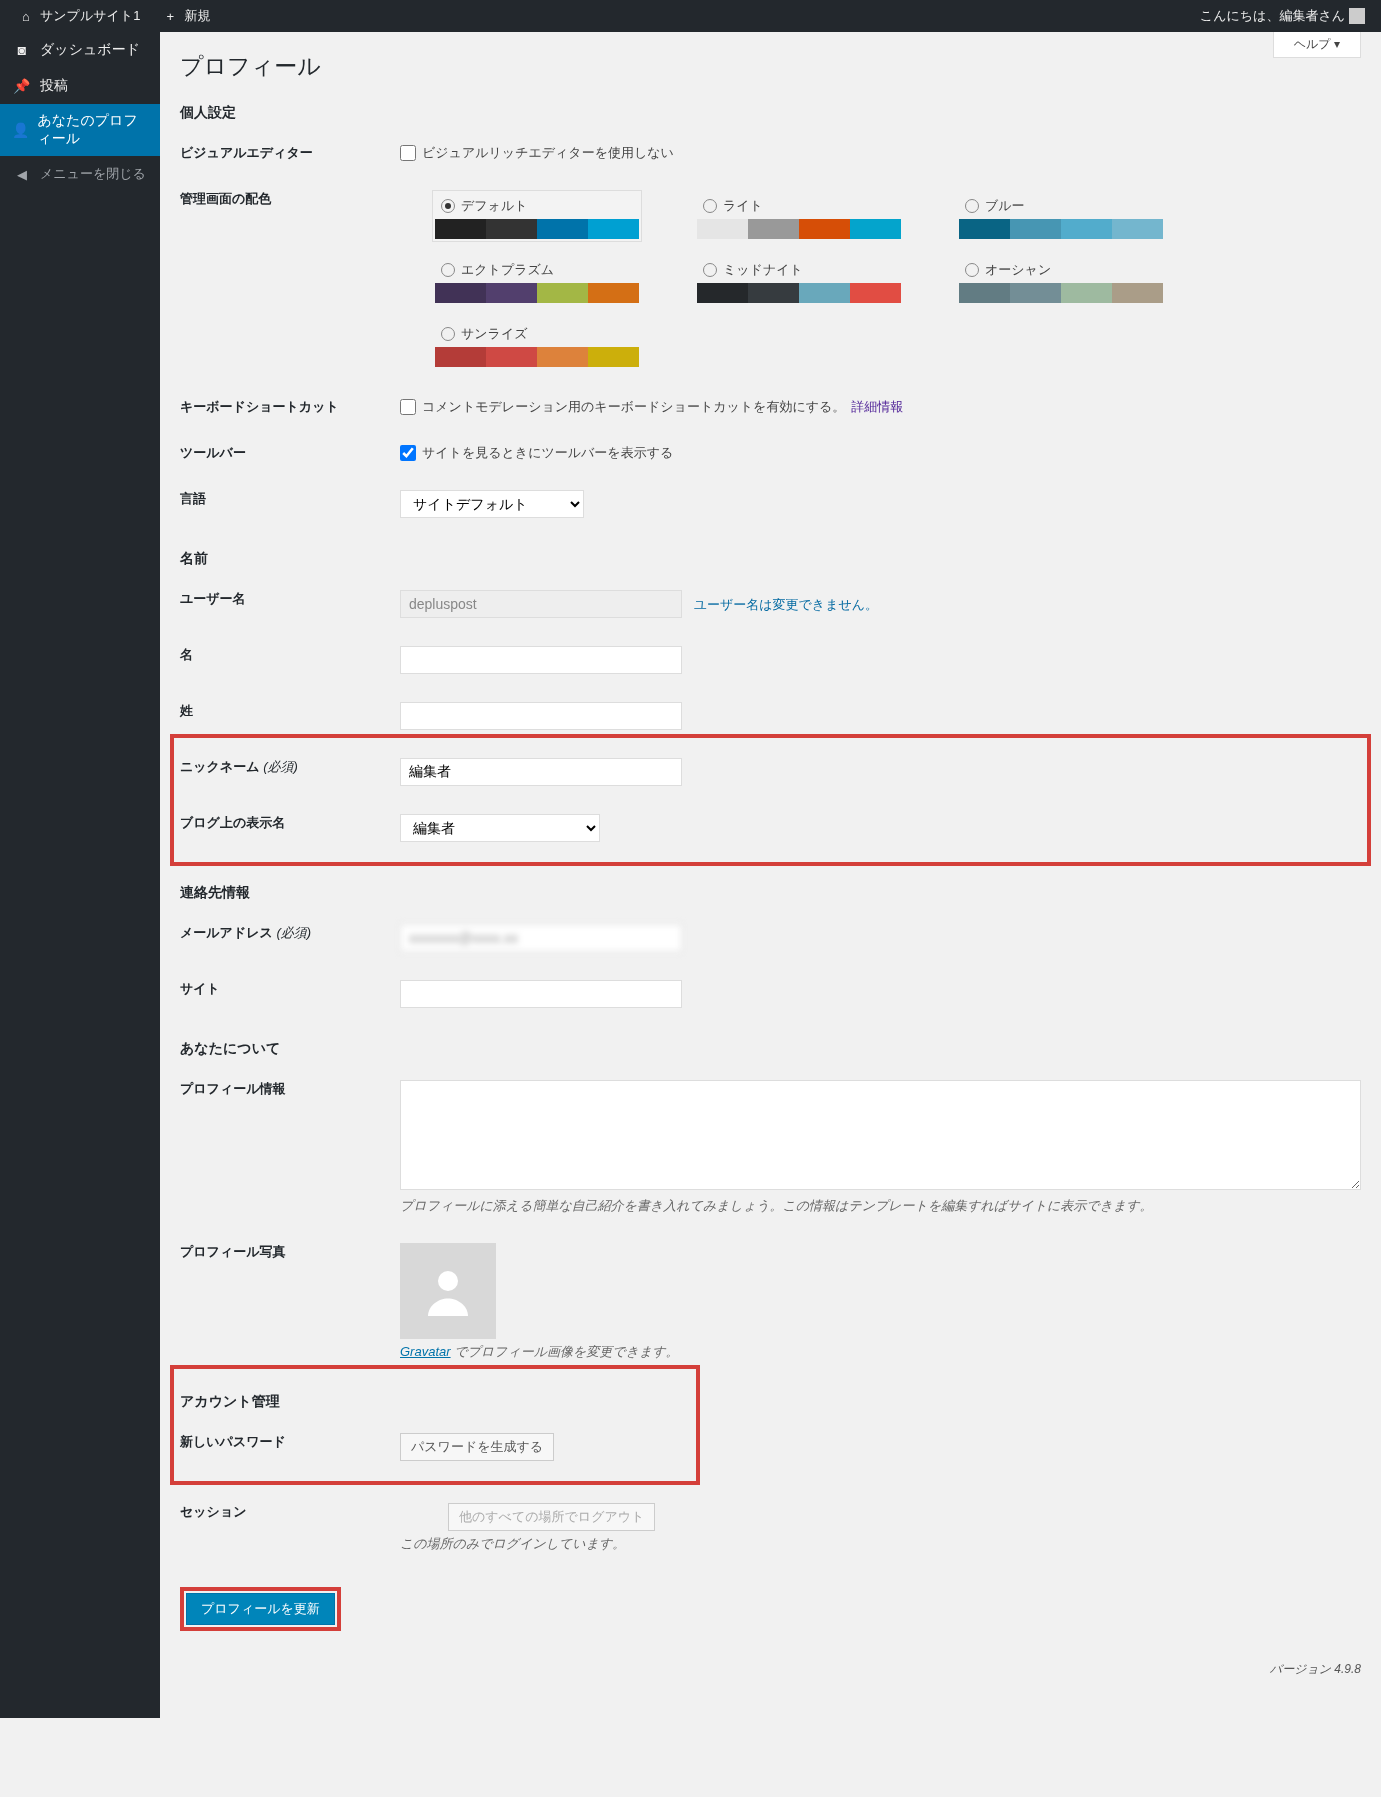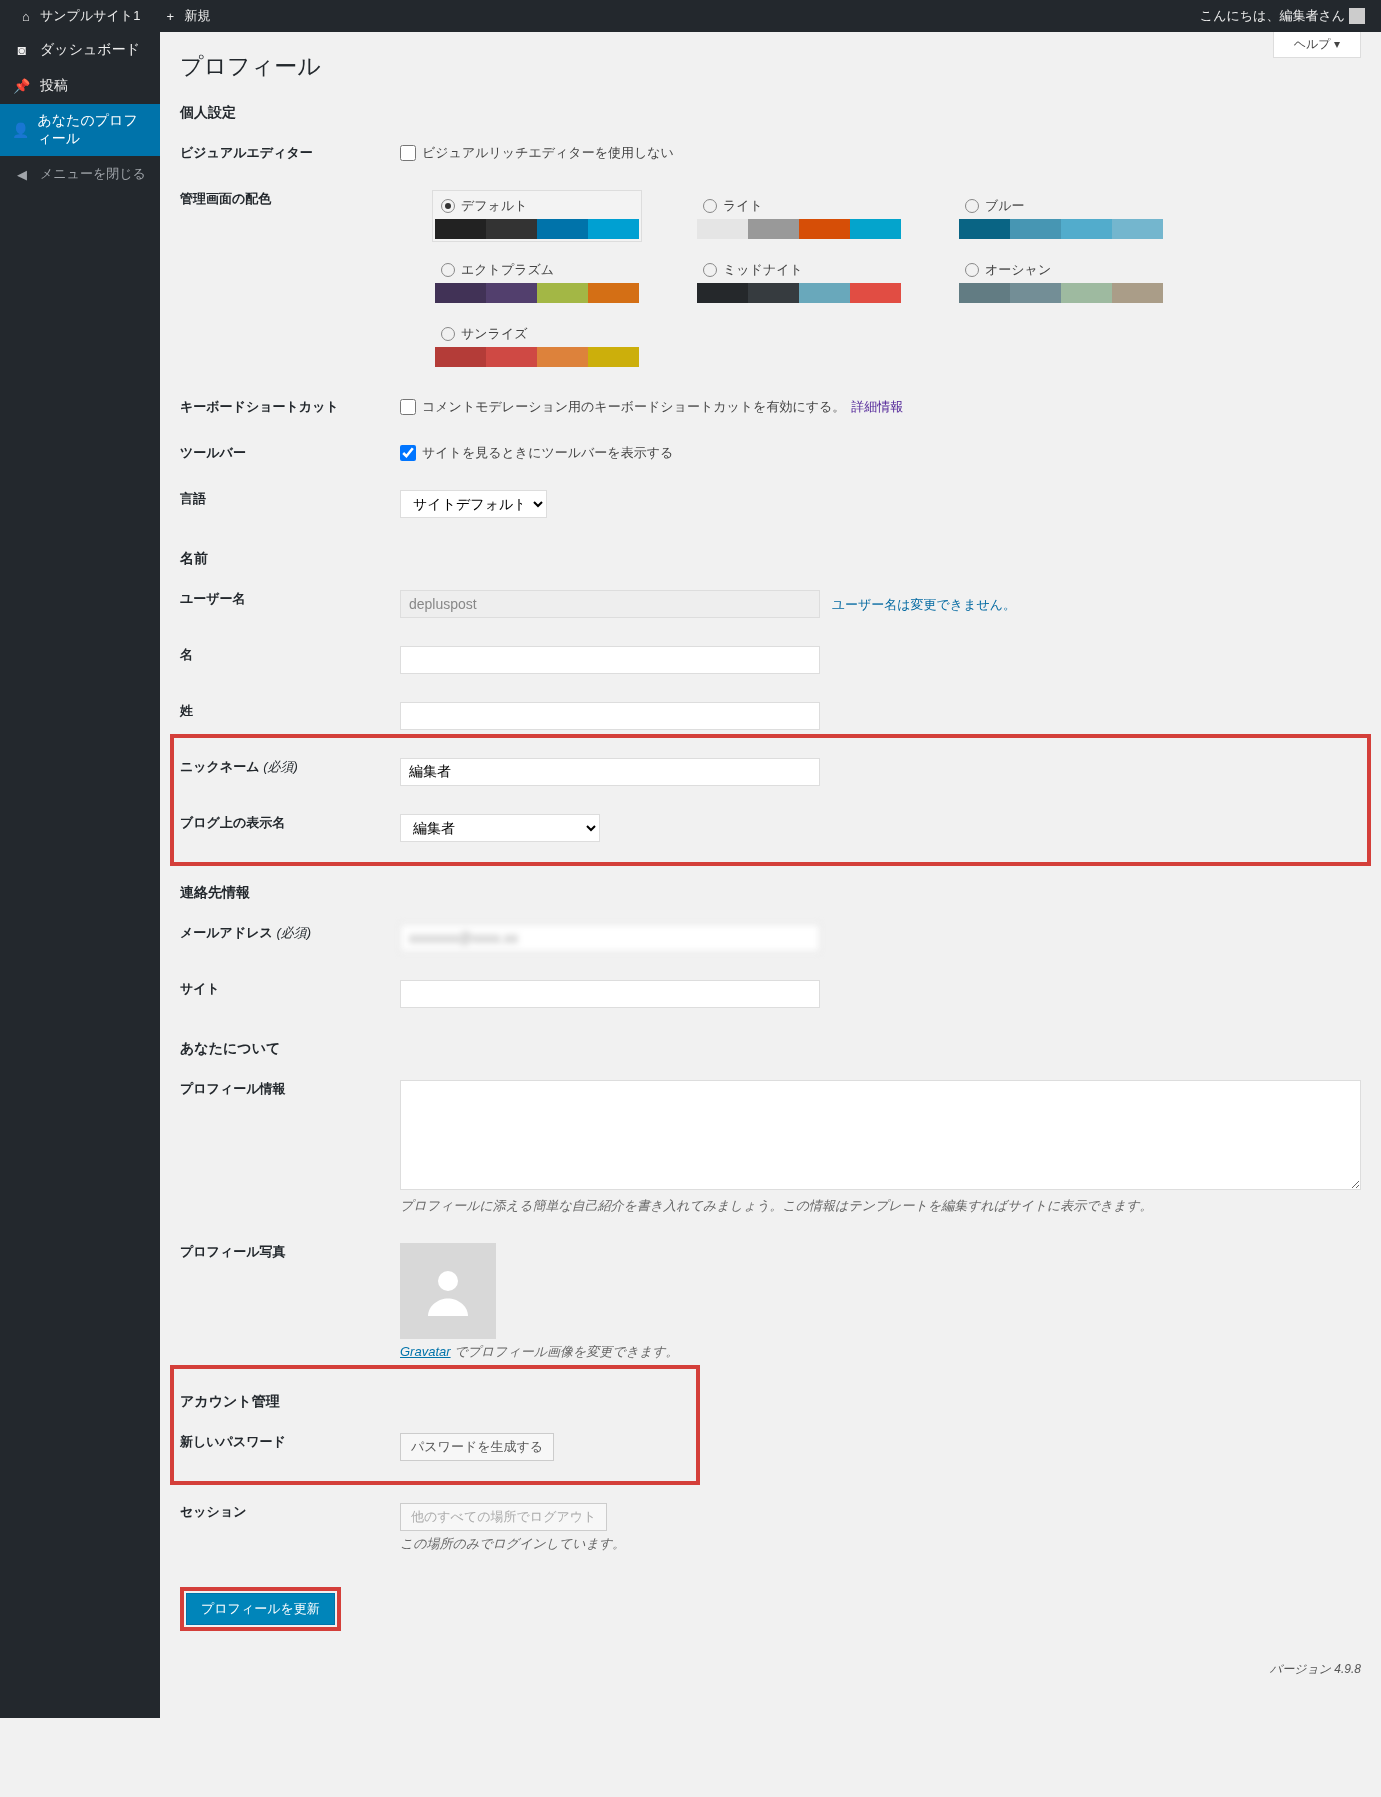--- a/index.html
+++ b/index.html
@@ -18,39 +18,39 @@
 .ic { width: 20px; height: 20px; display: inline-flex; align-items: center; justify-content: center; }
 .content { flex: 1; padding: 10px 20px 40px; position: relative; }
 .help-tab { position: absolute; right: 20px; top: 0; background: #fff; border: 1px solid #ddd; border-top: none; padding: 4px 20px; font-size: 12px; cursor: pointer; }
 h1 { font-size: 23px; font-weight: 400; padding: 9px 0 4px; color: #23282d; }
 h2 { font-size: 14px; font-weight: 600; margin: 18px 0 8px; color: #23282d; }
 .row { display: flex; padding: 14px 0; align-items: flex-start; }
 .row .label { width: 220px; font-size: 13px; color: #23282d; font-weight: 600; }
 .row .label .req { font-weight: 400; font-style: italic; }
 .row .field { flex: 1; }
 input[type=text], input[type=email], input[type=url], select { border: 1px solid #ddd; padding: 3px 8px; font-size: 14px; min-height: 28px; background: #fff; }
-input[type=text], input[type=email], input[type=url] { width: 420px; }
-select { width: 147px; }
+input[type=text], input[type=email], input[type=url] { width: 282px; }
+select { width: 184px; }
 textarea { width: 100%; max-width: 1020px; height: 110px; border: 1px solid #ddd; padding: 6px; font-size: 14px; resize: both; }
 .checkbox-row { display: flex; align-items: center; gap: 6px; }
 input[type=checkbox] { width: 16px; height: 16px; }
 .desc { color: #0369a1; font-size: 13px; margin-left: 8px; }
 .desc-block { color: #666; font-style: italic; font-size: 13px; margin-top: 4px; }
 .link { color: #4c1d95; cursor: pointer; }
 .link-i { color: #0073aa; text-decoration: underline; cursor: pointer; font-style: italic; }
 .schemes { display: flex; flex-wrap: wrap; gap: 12px 20px; }
 .scheme { width: 210px; border: 1px solid transparent; padding: 2px; margin-left: 32px; }
 .scheme.sel { background: #f3f3f3; border-color: #ddd; }
 .scheme .top { display: flex; align-items: center; gap: 6px; padding: 4px 6px; }
 .scheme .swatch { display: flex; }
 .scheme .swatch span { width: 52px; height: 20px; display: inline-block; }
 .radio { width: 14px; height: 14px; border: 1px solid #888; border-radius: 50%; display: inline-flex; align-items: center; justify-content: center; }
 .radio.on::after { content: ""; width: 6px; height: 6px; background: #333; border-radius: 50%; }
 .btn { background: #f7f7f7; border: 1px solid #ccc; padding: 4px 10px; font-size: 13px; cursor: pointer; color: #555; }
-.btn:disabled { color: #aaa; }
+.btn:disabled { color: #aaa; margin-left: 48px; }
 .btn-primary { background: #0085ba; border: 1px solid #0073aa; color: #fff; padding: 6px 14px; font-size: 13px; cursor: pointer; }
 .avatar-lg { width: 96px; height: 96px; background: #d8d8d8; display: flex; align-items: center; justify-content: center; }
 .avatar-lg svg { width: 60px; height: 60px; fill: #fff; }
 .hl { border: 4px solid #d43f3a; padding: 6px; margin: -10px -10px 4px -10px; }
 .hl-inline { border: 4px solid #d43f3a; display: inline-block; padding: 2px; }
 .footer { text-align: right; font-style: italic; color: #555; font-size: 12px; padding: 30px 0 0; }
 .blur { filter: blur(3px); color: #999; }
 </style>
 </head>
 <body>

